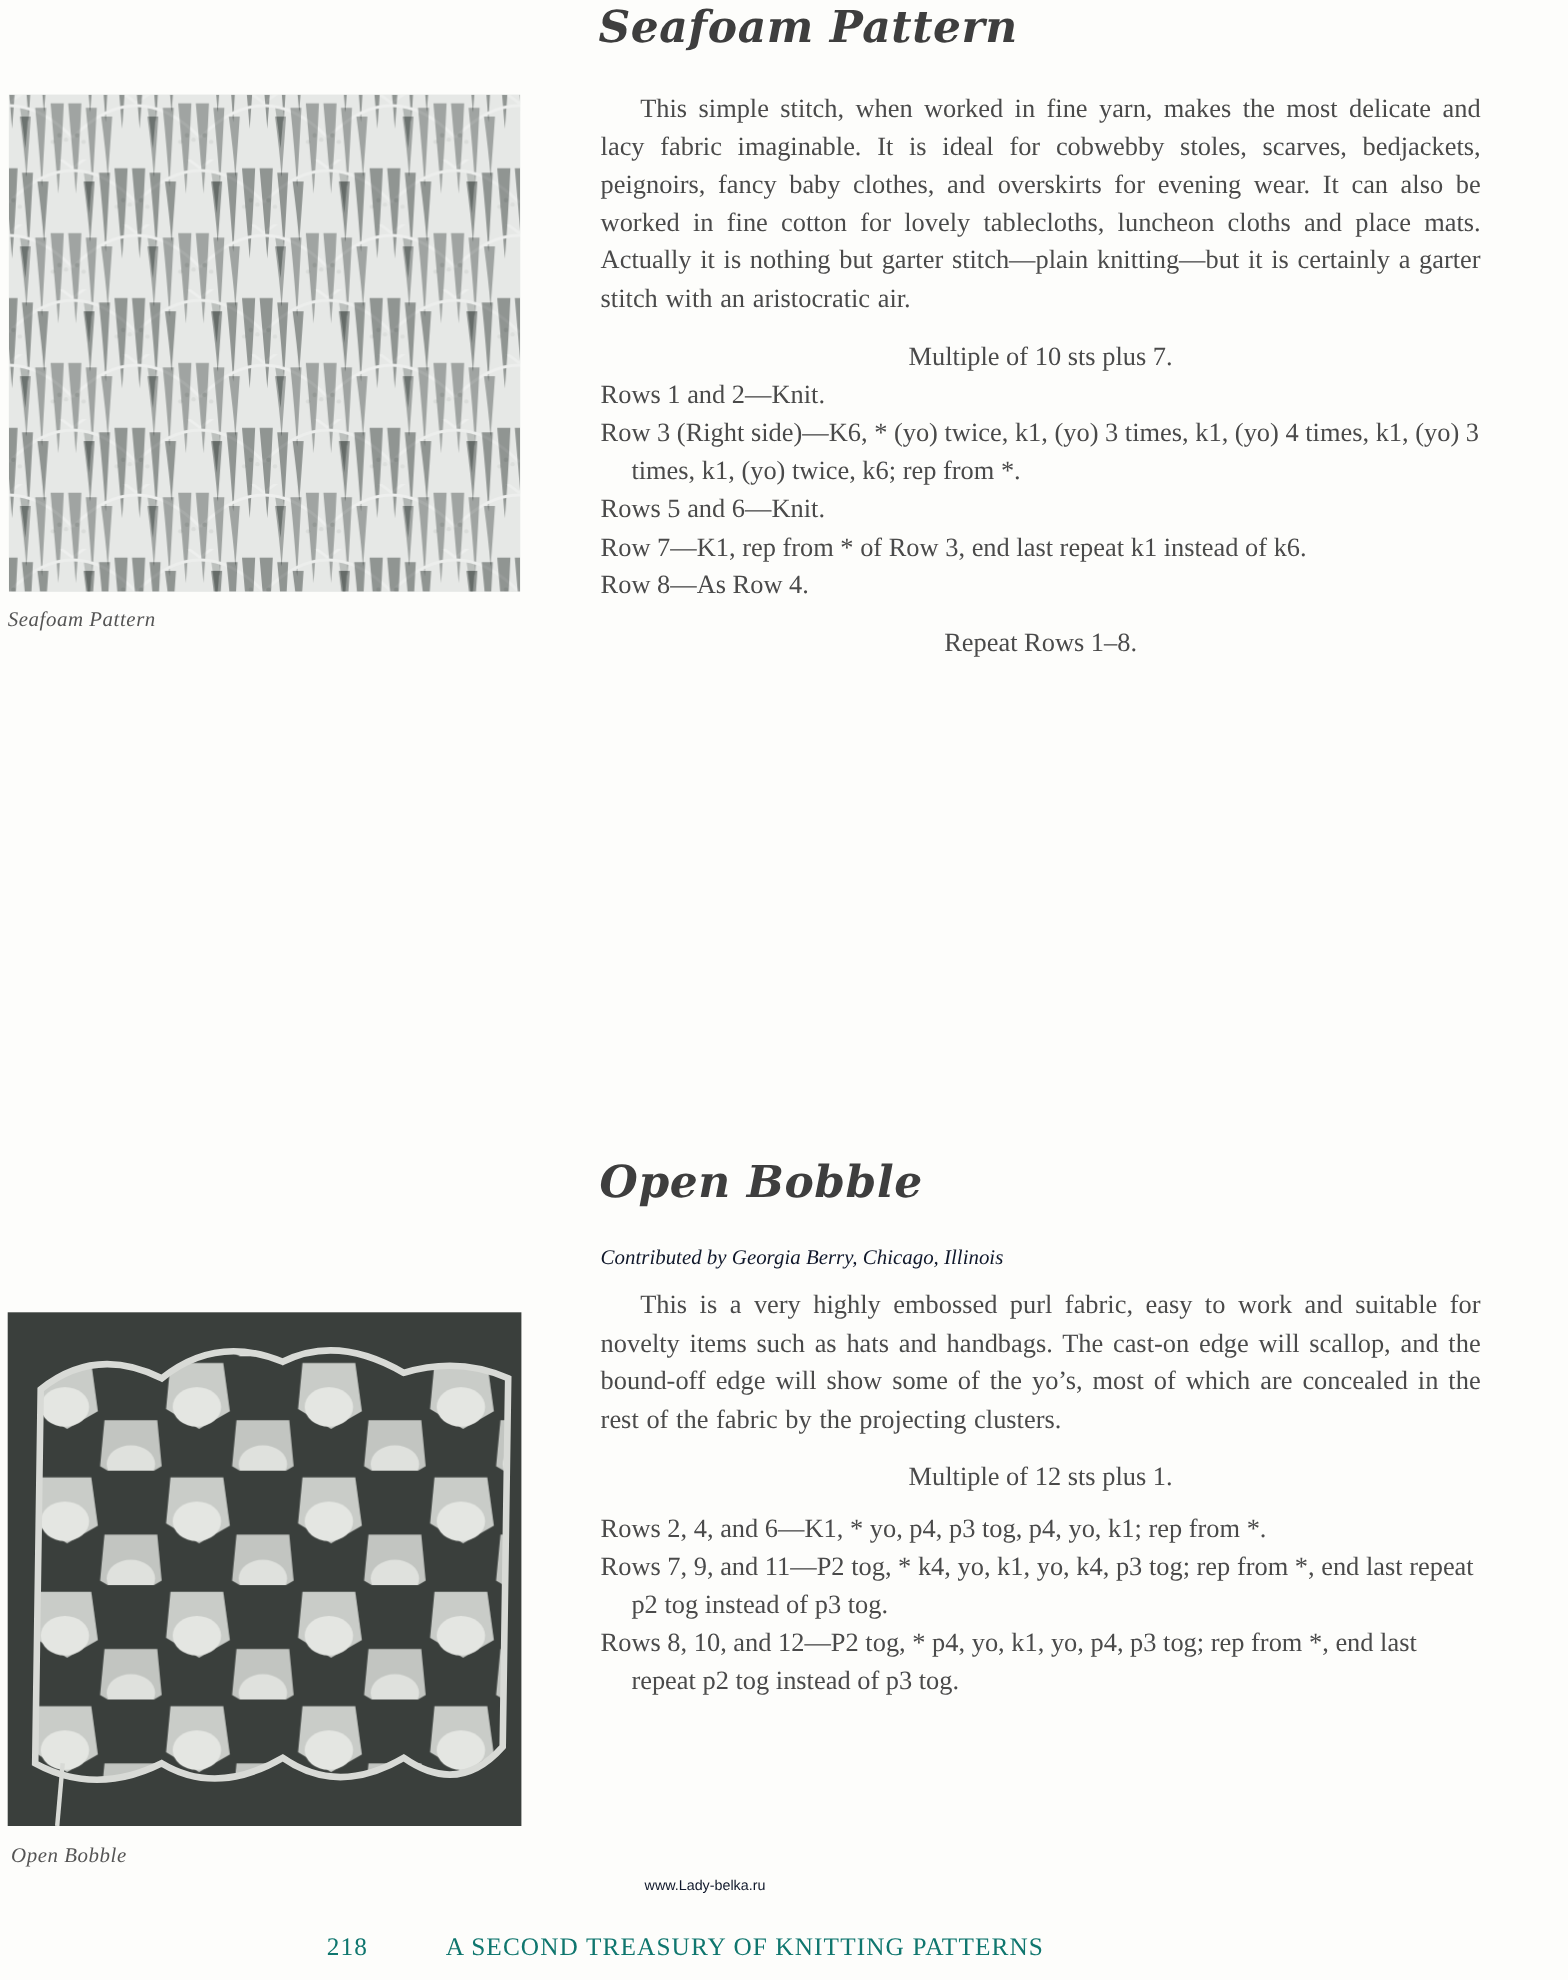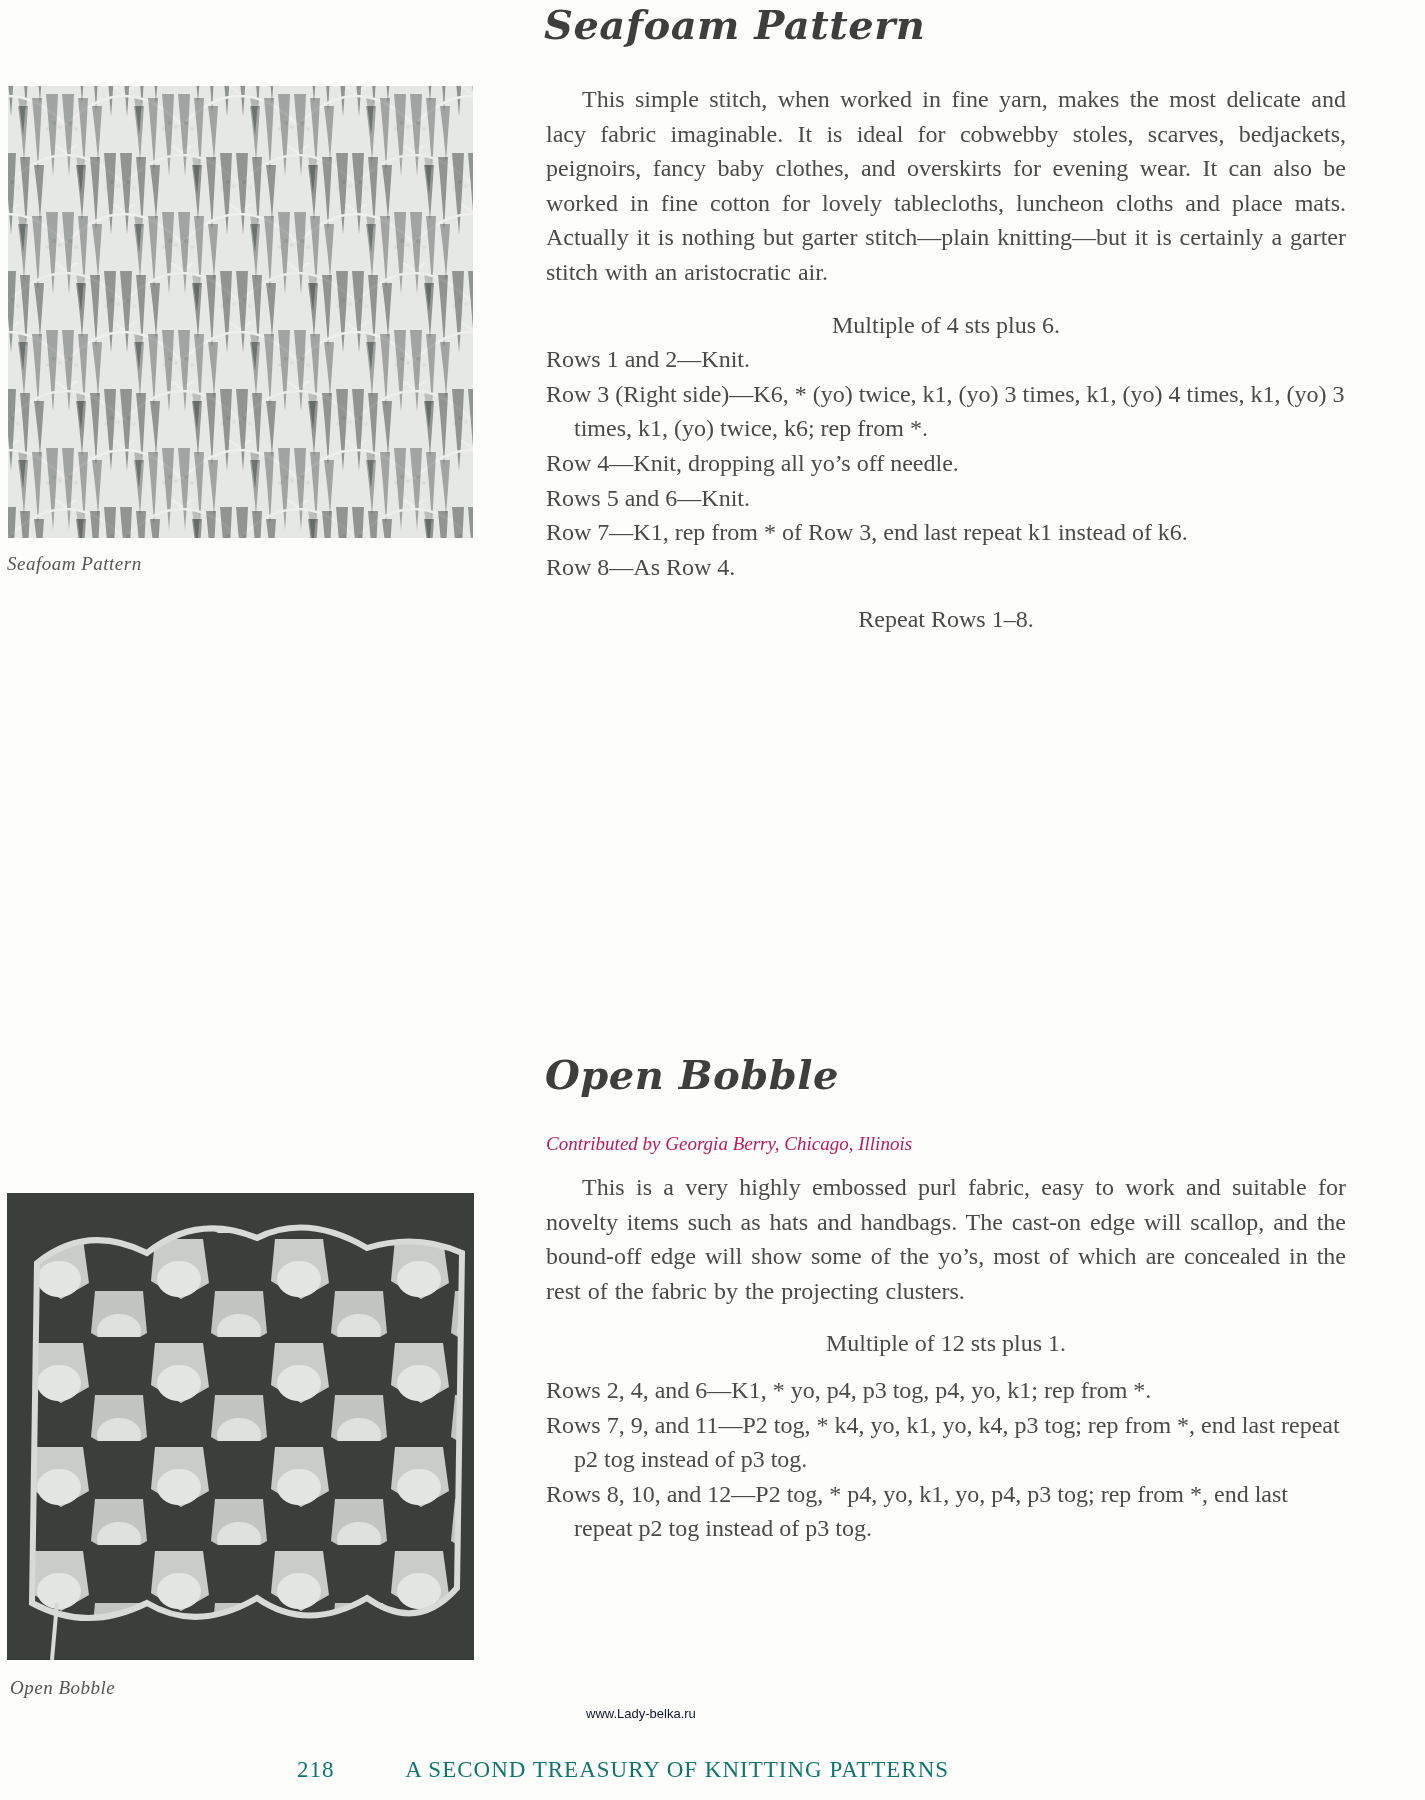--- a/index.html
+++ b/index.html
@@ -14,21 +14,21 @@
     font-family: "DejaVu Serif", "Liberation Serif", serif;
     font-style: italic; font-weight: bold;
     font-size: 40px; color: #3e3e3e; letter-spacing: 0.5px;
     margin: 0; line-height: 1;
   }
   .col { left: 546px; width: 800px; font-size: 24px; line-height: 34.6px; }
   .para { text-indent: 36px; text-align: justify; text-align-last: left; margin: 0; word-spacing: 1px; }
   .centered { text-align: center; margin: 0; }
   .rows { margin: 0; padding: 0; list-style: none; }
   .rows li { padding-left: 28px; text-indent: -28px; }
-  .contrib { font-style: italic; font-size: 19px; color: #be185d; }
+  .contrib { font-style: italic; font-size: 19px; color: #0f172a; }
   .caption { font-style: italic; font-size: 19px; color: #555; letter-spacing: 0.5px; }
   .photo { overflow: hidden; }
   .photo svg { display: block; width: 100%; height: 100%; }
   .watermark { font-family: "Liberation Sans", "DejaVu Sans", sans-serif; font-size: 13px; color: #0f172a; }
   .footer { font-size: 23px; color: #0f766e; letter-spacing: 1px; }
 </style>
 </head>
 <body>
 
 <div class="abs photo" style="left:8px; top:86px; width:465px; height:452px; background:#eceeec;">
@@ -66,25 +66,24 @@
       <rect x="-58" y="-59" width="465" height="452" fill="url(#drops)"></rect>
     </g>
   </svg>
 </div>
 <div class="abs caption" style="left:7px; top:553px;">Seafoam Pattern</div>
 
 <h1 class="abs heading" style="left:544px; top:5px;">Seafoam Pattern</h1>
 
 <div class="abs col" style="top:82px;">
   <p class="para">This simple stitch, when worked in fine yarn, makes the most delicate and lacy fabric imaginable. It is ideal for cobwebby stoles, scarves, bedjackets, peignoirs, fancy baby clothes, and overskirts for evening wear. It can also be worked in fine cotton for lovely tablecloths, luncheon cloths and place mats. Actually it is nothing but garter stitch—plain knitting—but it is certainly a garter stitch with an aristocratic air.</p>
-  <p class="centered" style="margin-top:18px;">Multiple of 4 sts plus 6.</p>
+  <p class="centered" style="margin-top:18px;">Multiple of 10 sts plus 7.</p>
   <ul class="rows" style="">
     <li>Rows 1 and 2—Knit.</li>
     <li>Row 3 (Right side)—K6, * (yo) twice, k1, (yo) 3 times, k1, (yo) 4 times, k1, (yo) 3 times, k1, (yo) twice, k6; rep from *.</li>
-    <li>Row 4—Knit, dropping all yo’s off needle.</li>
     <li>Rows 5 and 6—Knit.</li>
     <li>Row 7—K1, rep from * of Row 3, end last repeat k1 instead of k6.</li>
     <li>Row 8—As Row 4.</li>
   </ul>
   <p class="centered" style="margin-top:18px;">Repeat Rows 1–8.</p>
 </div>
 
 <h1 class="abs heading" style="left:545px; top:1055px;">Open Bobble</h1>
 <div class="abs contrib" style="left:546px; top:1133px;">Contributed by Georgia Berry, Chicago, Illinois</div>
 

